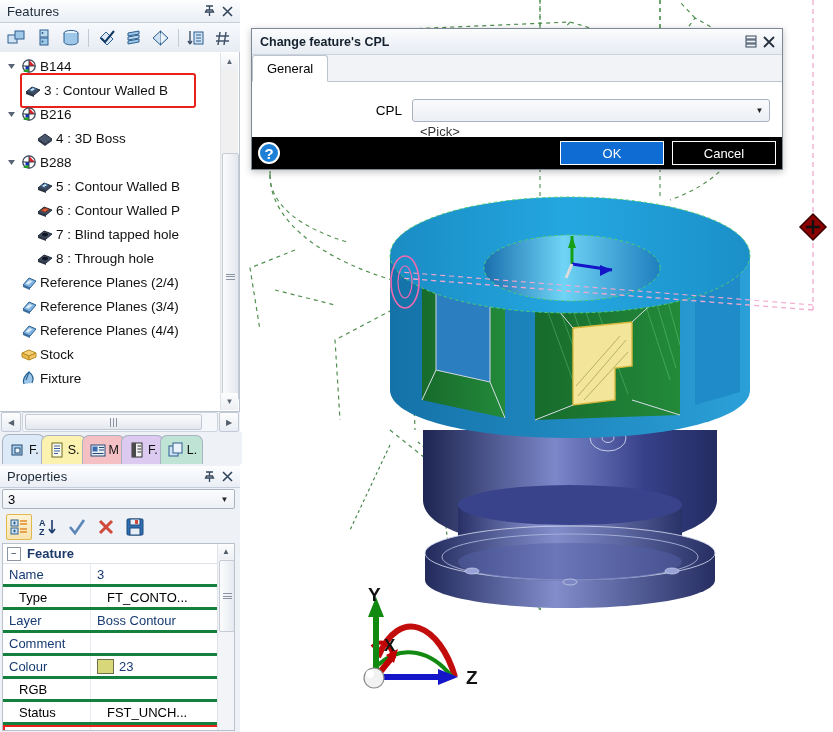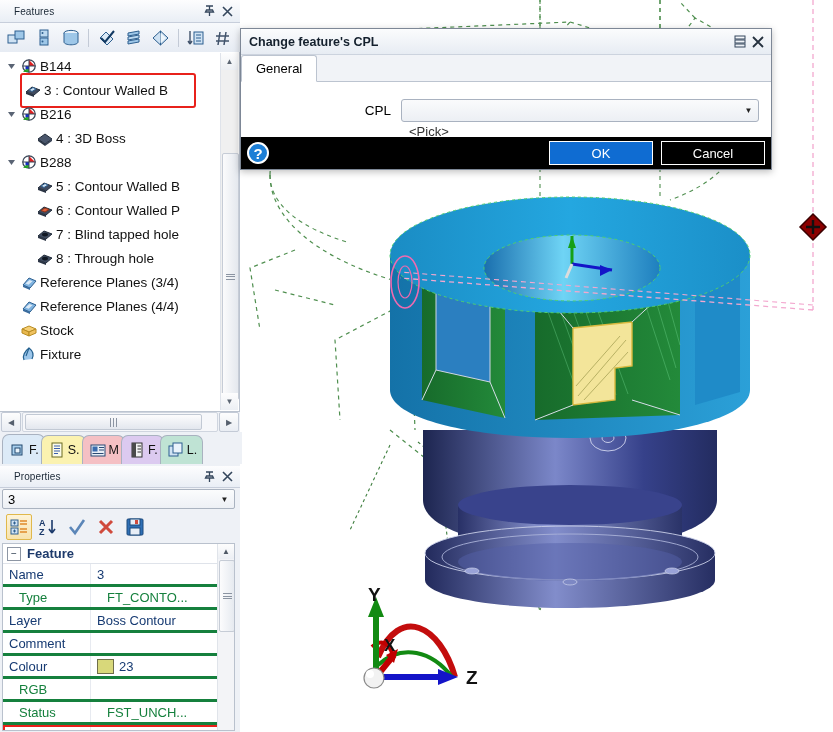--- a/index.html
+++ b/index.html
@@ -16,22 +16,22 @@
 
   
   .wire{position:absolute;inset:0;pointer-events:none;}
 
   
   .dock{position:absolute;left:0;top:0;width:240px;height:732px;background:#eef1f6;}
 
   .panel-title{
     height:22px;background:linear-gradient(#fdfdfe,#e9eef5);
     border-bottom:1px solid #c7cedb;
-    display:flex;align-items:center;padding:0 4px 0 14px;
-    font-size:10px;color:#1b2836;
+    display:flex;align-items:center;padding:0 4px 0 7px;
+    font-size:13px;color:#1b2836;
   }
   .panel-title .ttl{flex:1;letter-spacing:.1px;}
   .tbtn{width:18px;height:18px;display:flex;align-items:center;justify-content:center;
     color:#34465c;font-size:13px;line-height:1;cursor:default;}
   .tbtn svg{display:block;}
 
   
   .ftools{height:30px;background:linear-gradient(#f7f9fc,#e6ebf3);
     border-bottom:1px solid #ccd3df;display:flex;align-items:center;gap:2px;padding:0 4px;}
   .ficon{width:24px;height:24px;display:flex;align-items:center;justify-content:center;cursor:default;border:1px solid transparent;border-radius:2px;}
@@ -77,29 +77,29 @@
   .picon{width:24px;height:24px;display:flex;align-items:center;justify-content:center;border:1px solid transparent;border-radius:2px;}
   .picon.on{background:linear-gradient(#fdf3d8,#f7e3ad);border-color:#e0b84b;}
 
   .grid{position:absolute;left:2px;top:543px;width:233px;height:188px;background:#fff;border:1px solid #b9c1cd;box-sizing:border-box;overflow:hidden;}
   .ghead{display:flex;align-items:center;height:19px;border-bottom:1px solid #dfe3ea;background:#fff;padding-left:4px;}
   .gexp{width:12px;height:12px;border:1px solid #8d96a4;background:#fff;display:flex;align-items:center;justify-content:center;font-size:10px;line-height:1;color:#2b3a4d;margin-right:6px;}
   .ghead b{font-size:13px;color:#1d3a6b;}
   .grow{display:flex;height:20px;border-bottom:3px solid #15803d;font-size:13px;}
   .gk{width:88px;flex:0 0 88px;padding-left:6px;display:flex;align-items:center;border-right:1px solid #e7eaf0;color:#163a72;box-sizing:border-box;}
   .gv{flex:1;padding-left:6px;display:flex;align-items:center;color:#163a72;gap:5px;overflow:hidden;white-space:nowrap;}
-  .gk.dim,.gv.dim{color:#15803d;padding-left:16px;}
+  .gk.dim,.gv.dim{color:#000000;padding-left:16px;}
   .swatch{width:15px;height:13px;border:1px solid #6f6f4a;}
   .grow.hl{outline:2px solid #e8211b;outline-offset:-2px;}
   .gsb{position:absolute;right:0;top:0;width:16px;bottom:0;background:#f3f4f7;border-left:1px solid #e0e4ea;}
   .gsb-arrow{width:16px;height:15px;display:flex;align-items:center;justify-content:center;font-size:8px;color:#4f5966;background:linear-gradient(#fdfdfd,#eceff4);}
   .gsb-thumb{position:absolute;left:1px;top:16px;width:14px;height:70px;background:linear-gradient(90deg,#fcfcfd,#e6eaf0);border:1px solid #c6ccd6;border-radius:2px;display:flex;align-items:center;justify-content:center;}
 
   
-  .dlg{position:absolute;left:240px;top:28px;width:530px;height:140px;background:#f4f4f4;border:1px solid #7d8796;box-shadow:0 2px 7px rgba(0,0,0,.25);}
+  .dlg{position:absolute;left:251px;top:28px;width:530px;height:140px;background:#f4f4f4;border:1px solid #7d8796;box-shadow:0 2px 7px rgba(0,0,0,.25);}
   .dlg-tb{height:25px;background:linear-gradient(#fbfcfd,#e7ecf3);border-bottom:1px solid #ccd3de;display:flex;align-items:center;padding:0 4px 0 8px;}
   .dlg-tb .t{flex:1;font-size:12.5px;font-weight:bold;color:#14202d;}
   .dlg-body{background:#fff;height:82px;position:relative;}
   .tabrow{height:26px;display:flex;align-items:flex-end;border-bottom:1px solid #bcc4d0;background:#f1f3f7;}
   .gtab{height:25px;padding:0 14px;display:flex;align-items:center;font-size:13px;background:#fff;
     border:1px solid #bcc4d0;border-bottom:1px solid #fff;border-radius:3px 3px 0 0;margin-bottom:-1px;}
   .fieldrow{display:flex;align-items:center;height:56px;padding:0 12px 0 0;}
   .flabel{width:150px;text-align:right;padding-right:10px;font-size:13.5px;color:#000;flex:0 0 150px;}
   .combo{flex:1;height:23px;background:linear-gradient(#fafbfc,#eceff4);border:1px solid #a9b2c0;border-radius:3px;
     display:flex;align-items:center;padding:0 2px 0 7px;font-size:13px;color:#333;box-sizing:border-box;}
@@ -502,20 +502,31 @@
           </div>
           <div class="trow">
             <div class="exp"></div>
             <div class="ticon">
               <svg width="18" height="16" viewBox="0 0 18 16">
                 <path d="M3 11 L9 4 L16 7 L10 14 Z" fill="#7fb3e0" stroke="#2d5f8f"></path>
                 <path d="M3 11 L3 13 L10 16 L10 14 Z" fill="#3a6c9e"></path>
                 <path d="M5.5 9.5 L9.5 6 L12.5 7.3 L8.5 10.8 Z" fill="#dceaf7"></path>
               </svg>
             </div>
+            <div class="tlabel">Reference Planes (2/4)</div>
+          </div>
+          <div class="trow">
+            <div class="exp"></div>
+            <div class="ticon">
+              <svg width="18" height="16" viewBox="0 0 18 16">
+                <path d="M3 11 L9 4 L16 7 L10 14 Z" fill="#7fb3e0" stroke="#2d5f8f"></path>
+                <path d="M3 11 L3 13 L10 16 L10 14 Z" fill="#3a6c9e"></path>
+                <path d="M5.5 9.5 L9.5 6 L12.5 7.3 L8.5 10.8 Z" fill="#dceaf7"></path>
+              </svg>
+            </div>
             <div class="tlabel">Reference Planes (3/4)</div>
           </div>
           <div class="trow">
             <div class="exp"></div>
             <div class="ticon">
               <svg width="18" height="16" viewBox="0 0 18 16">
                 <path d="M3 11 L9 4 L16 7 L10 14 Z" fill="#7fb3e0" stroke="#2d5f8f"></path>
                 <path d="M3 11 L3 13 L10 16 L10 14 Z" fill="#3a6c9e"></path>
                 <path d="M5.5 9.5 L9.5 6 L12.5 7.3 L8.5 10.8 Z" fill="#dceaf7"></path>
               </svg>

